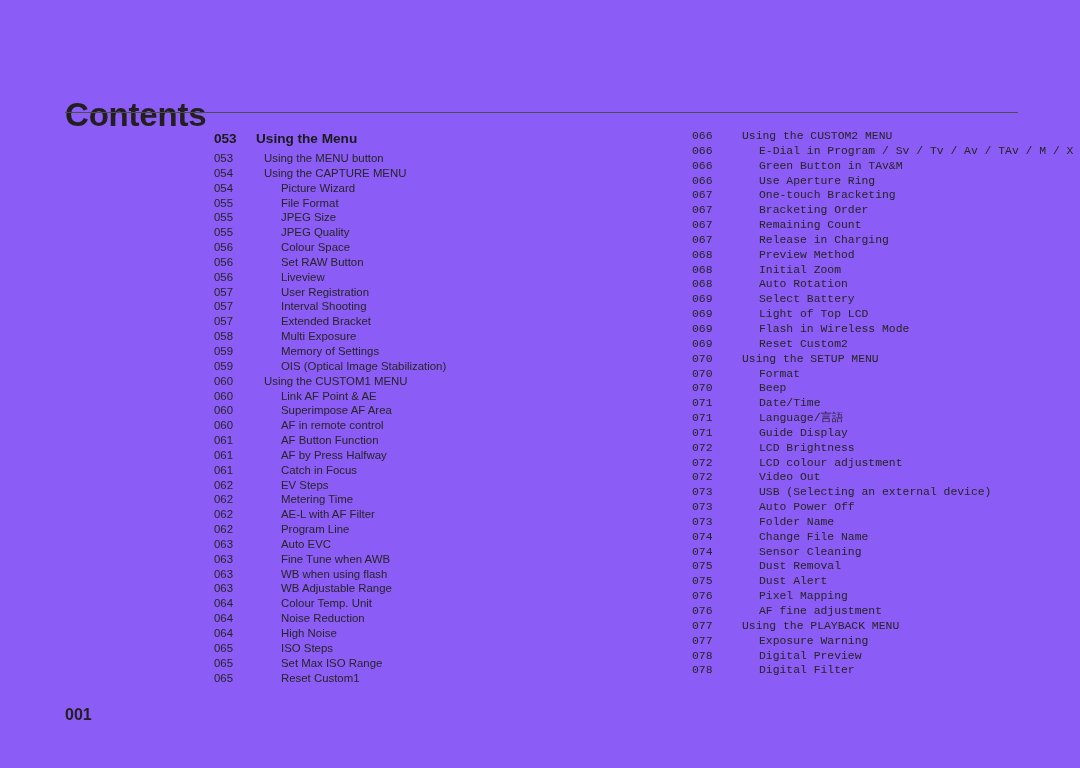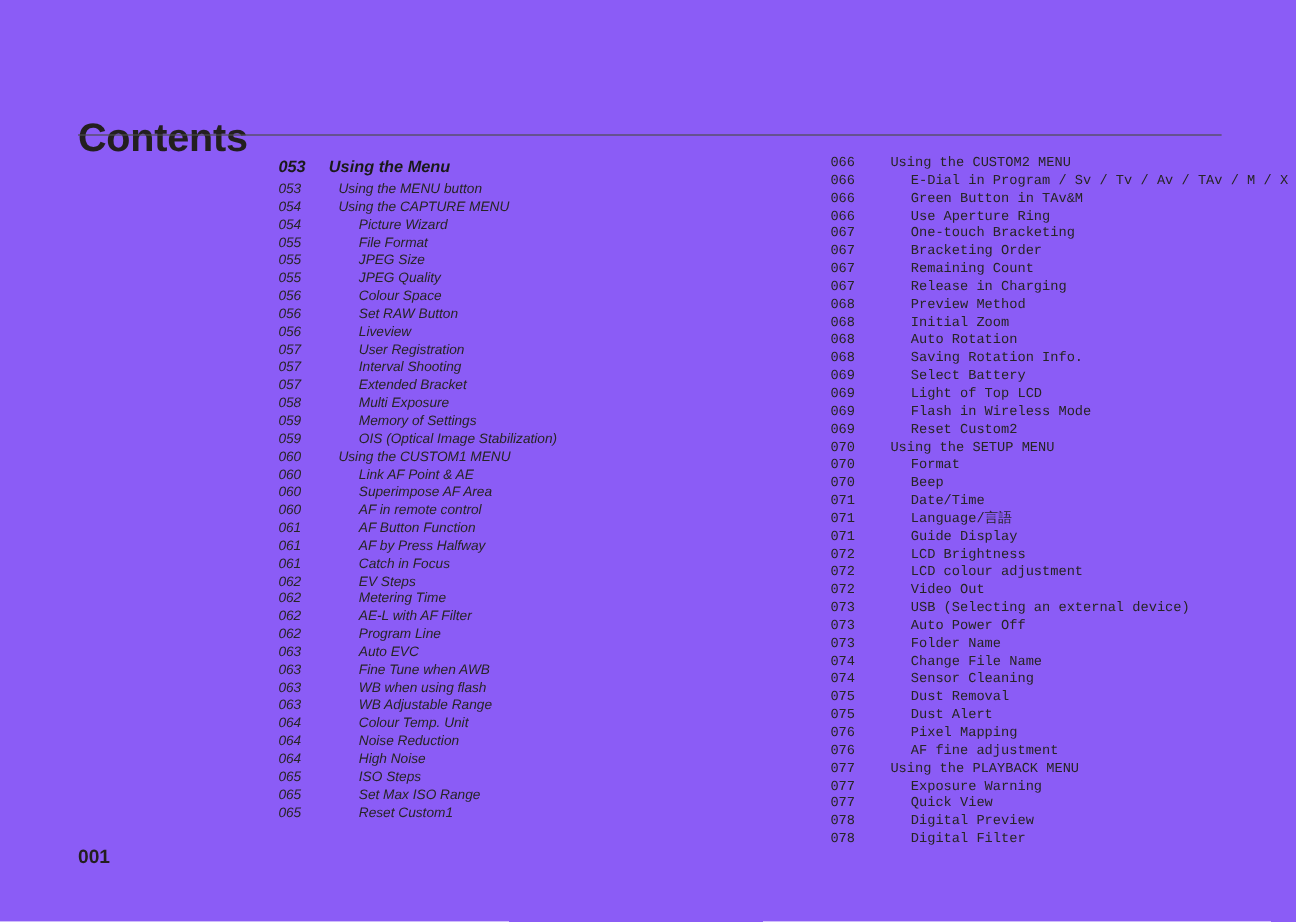--- a/index.html
+++ b/index.html
@@ -40,21 +40,21 @@
     width: 953px;
     height: 1px;
     background: #4d4d4d;
   }
 
   
   .toc-col {
     position: absolute;
     top: 129px;
   }
-  .toc-col.left  { left: 232px; width: 460px; font-style: italic; }
+  .toc-col.left  { left: 214px; width: 460px; }
   .toc-col.right { left: 692px; width: 380px; font-family: Liberation Mono, monospace; }
 
   .toc-row {
     display: block;
     position: relative;
     height: 14.85px;
     white-space: nowrap;
     color: #272525;
     font-size: 11.4px;
     line-height: 14.85px;
@@ -160,21 +160,20 @@
       <div class="toc-row lvl2"><span class="num">066</span><span class="label">E-Dial in Program / Sv / Tv / Av / TAv / M / X / B</span></div>
       <div class="toc-row lvl2"><span class="num">066</span><span class="label">Green Button in TAv&amp;M</span></div>
       <div class="toc-row lvl2"><span class="num">066</span><span class="label">Use Aperture Ring</span></div>
       <div class="toc-row lvl2"><span class="num">067</span><span class="label">One-touch Bracketing</span></div>
       <div class="toc-row lvl2"><span class="num">067</span><span class="label">Bracketing Order</span></div>
       <div class="toc-row lvl2"><span class="num">067</span><span class="label">Remaining Count</span></div>
       <div class="toc-row lvl2"><span class="num">067</span><span class="label">Release in Charging</span></div>
       <div class="toc-row lvl2"><span class="num">068</span><span class="label">Preview Method</span></div>
       <div class="toc-row lvl2"><span class="num">068</span><span class="label">Initial Zoom</span></div>
       <div class="toc-row lvl2"><span class="num">068</span><span class="label">Auto Rotation</span></div>
-      <div class="toc-row lvl2"><span class="num">068</span><span class="label">Saving Rotation Info.</span></div>
       <div class="toc-row lvl2"><span class="num">069</span><span class="label">Select Battery</span></div>
       <div class="toc-row lvl2"><span class="num">069</span><span class="label">Light of Top LCD</span></div>
       <div class="toc-row lvl2"><span class="num">069</span><span class="label">Flash in Wireless Mode</span></div>
       <div class="toc-row lvl2"><span class="num">069</span><span class="label">Reset Custom2</span></div>
       <div class="toc-row lvl1"><span class="num">070</span><span class="label">Using the SETUP MENU</span></div>
       <div class="toc-row lvl2"><span class="num">070</span><span class="label">Format</span></div>
       <div class="toc-row lvl2"><span class="num">070</span><span class="label">Beep</span></div>
       <div class="toc-row lvl2"><span class="num">071</span><span class="label">Date/Time</span></div>
       <div class="toc-row lvl2"><span class="num">071</span><span class="label">Language/言語</span></div>
       <div class="toc-row lvl2"><span class="num">071</span><span class="label">Guide Display</span></div>
@@ -185,20 +184,19 @@
       <div class="toc-row lvl2"><span class="num">073</span><span class="label">Auto Power Off</span></div>
       <div class="toc-row lvl2"><span class="num">073</span><span class="label">Folder Name</span></div>
       <div class="toc-row lvl2"><span class="num">074</span><span class="label">Change File Name</span></div>
       <div class="toc-row lvl2"><span class="num">074</span><span class="label">Sensor Cleaning</span></div>
       <div class="toc-row lvl2"><span class="num">075</span><span class="label">Dust Removal</span></div>
       <div class="toc-row lvl2"><span class="num">075</span><span class="label">Dust Alert</span></div>
       <div class="toc-row lvl2"><span class="num">076</span><span class="label">Pixel Mapping</span></div>
       <div class="toc-row lvl2"><span class="num">076</span><span class="label">AF fine adjustment</span></div>
       <div class="toc-row lvl1"><span class="num">077</span><span class="label">Using the PLAYBACK MENU</span></div>
       <div class="toc-row lvl2"><span class="num">077</span><span class="label">Exposure Warning</span></div>
-      <div class="toc-row lvl2"><span class="num">077</span><span class="label">Quick View</span></div>
       <div class="toc-row lvl2"><span class="num">078</span><span class="label">Digital Preview</span></div>
       <div class="toc-row lvl2"><span class="num">078</span><span class="label">Digital Filter</span></div>
     </div>
 
   <div class="folio">001</div>
 
 </div>
 
 </body></html>

